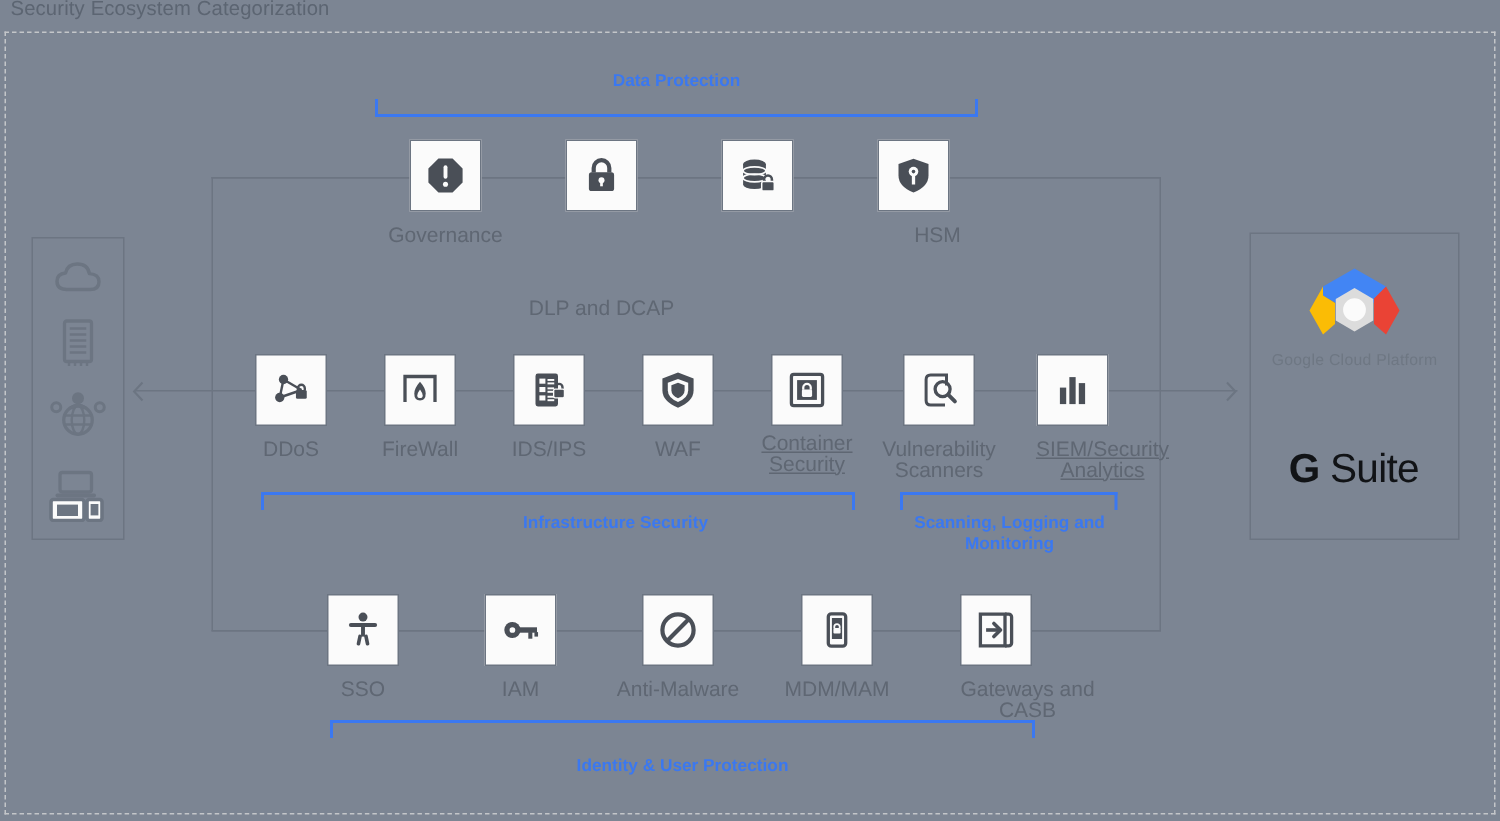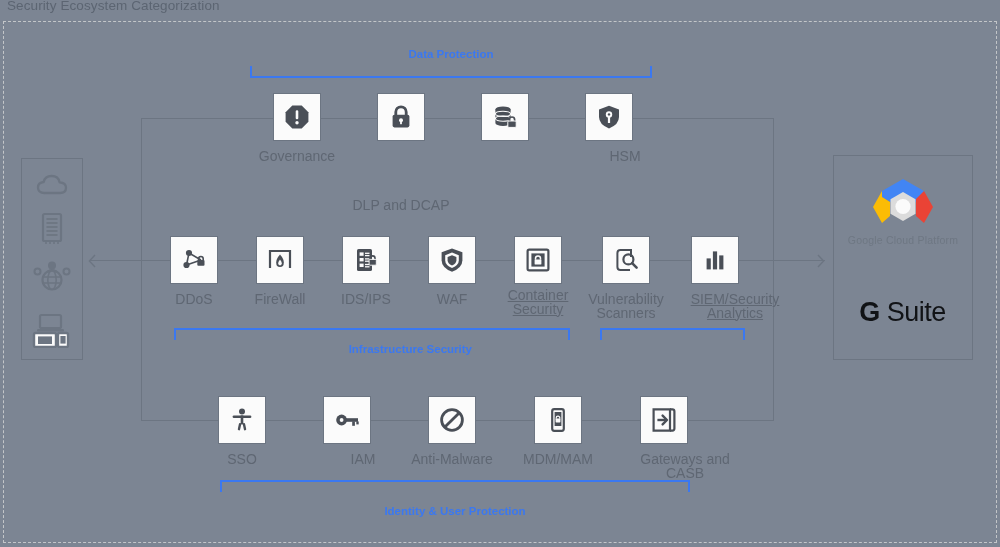--- a/index.html
+++ b/index.html
@@ -281,20 +281,21 @@
       <rect x="11.9" y="5.4" width="4.2" height="18" fill="#4a4f57"></rect>
       <rect x="18.2" y="9.4" width="4.2" height="14" fill="#4a4f57"></rect>
     </svg>
   </div>
   <div class="tile-label" style="left:680px;top:293px;text-decoration:underline;">SIEM/Security Analytics</div>
 
   <div class="bracket up" style="left:174px;top:328px;width:396px;height:12px;"></div>
   <div class="bracket-label" style="left:272px;top:343px;width:200px;text-align:right;">Infrastructure Security</div>
 
   <div class="bracket up" style="left:600px;top:328px;width:145px;height:12px;"></div>
+  <div class="bracket-label" style="left:597px;top:343px;width:152px;">Scanning, Logging and Monitoring</div>
 
   <div class="tile" style="left:218px;top:396px;">
     <svg width="28" height="28" viewBox="0 0 28 28">
       <circle cx="14" cy="5.4" r="3" fill="#4a4f57"></circle>
       <rect x="4.6" y="9.4" width="18.8" height="2.6" rx="1.3" fill="#4a4f57"></rect>
       <rect x="12.7" y="9.4" width="2.6" height="9" fill="#4a4f57"></rect>
       <rect x="10.3" y="17" width="2.4" height="7.4" rx="1.1" fill="#4a4f57" transform="rotate(12 11.5 20.7)"></rect>
       <rect x="15.3" y="17" width="2.4" height="7.4" rx="1.1" fill="#4a4f57" transform="rotate(-12 16.5 20.7)"></rect>
     </svg>
   </div>
@@ -302,21 +303,21 @@
 
   <div class="tile" style="left:323px;top:396px;">
     <svg width="28" height="28" viewBox="0 0 28 28">
       <circle cx="8.6" cy="14" r="5.4" fill="#4a4f57"></circle>
       <circle cx="8.6" cy="14" r="1.9" fill="#fbfbfb"></circle>
       <rect x="13" y="12.2" width="12" height="3.6" fill="#4a4f57"></rect>
       <rect x="19.2" y="15.4" width="2.7" height="4.4" fill="#4a4f57"></rect>
       <rect x="23.3" y="15.4" width="2.4" height="3" fill="#4a4f57"></rect>
     </svg>
   </div>
-  <div class="tile-label" style="left:308px;top:453px;">IAM</div>
+  <div class="tile-label" style="left:292px;top:453px;">IAM</div>
 
   <div class="tile" style="left:428px;top:396px;">
     <svg width="28" height="28" viewBox="0 0 28 28">
       <circle cx="14" cy="14" r="10.4" fill="none" stroke="#4a4f57" stroke-width="2.8"></circle>
       <line x1="6.9" y1="21.1" x2="21.1" y2="6.9" stroke="#4a4f57" stroke-width="2.8"></line>
     </svg>
   </div>
   <div class="tile-label" style="left:397px;top:453px;">Anti-Malware</div>
 
   <div class="tile" style="left:534px;top:396px;">

